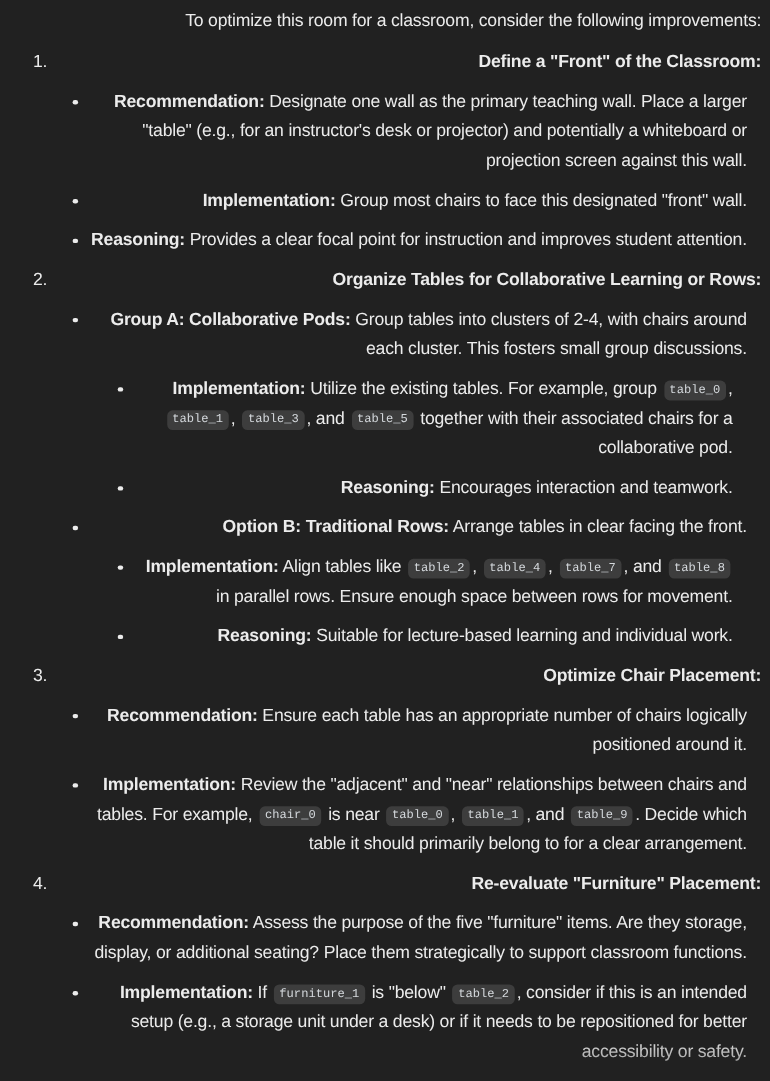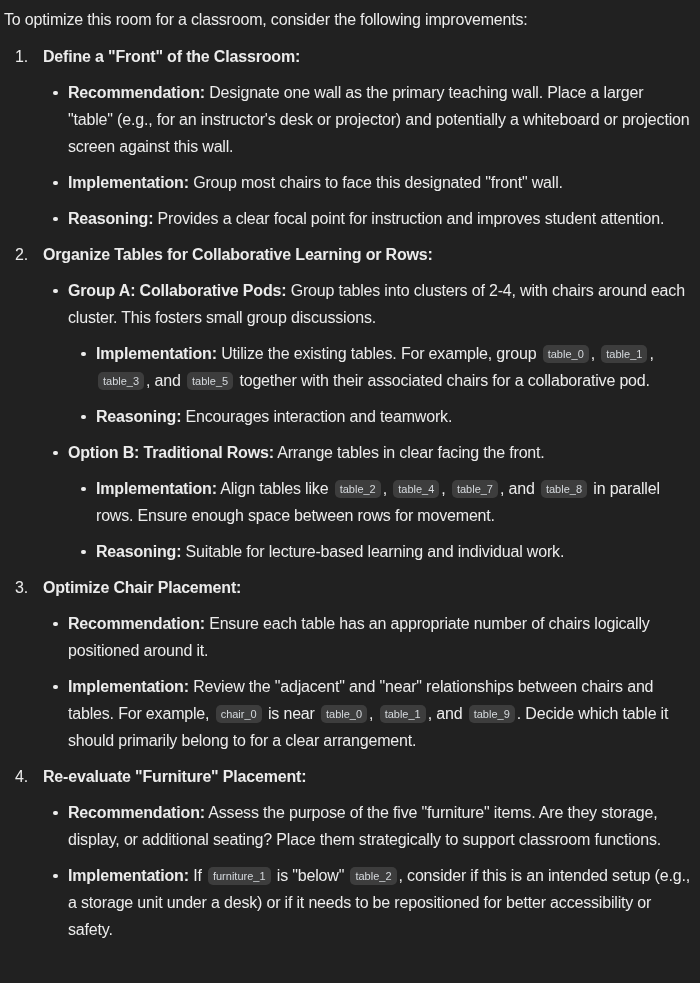--- a/index.html
+++ b/index.html
@@ -3,39 +3,39 @@
 <meta charset="utf-8">
 <style>
   html, body { margin: 0; padding: 0; }
   body {
     width: 700px; height: 983px; overflow: hidden; position: relative;
     background: var(--bg, #212121);
     color: var(--text, #ececec);
     font-family: "Liberation Sans", sans-serif;
     font-size: 16px; line-height: 27px; letter-spacing: -0.18px;
   }
-  .page { padding: 6px 8px 0 4px; }
+  .page { padding: 6px 8px 0 4px; text-align: right; }
   .intro { margin: 0 0 10px 0; }
 
   ol.num-list { list-style: none; margin: 0; padding: 0; }
   li.item { margin: 9px 0; }
   .head { display: flex; margin: 0 0 8px 0; }
   .num { flex: 0 0 28px; padding-left: 11px; }
   .title { font-weight: 700; flex: 1; }
 
   ul.bullets { list-style: none; margin: 8px 0 9px 47px; padding: 0; }
   ul.sub { list-style: none; margin: 9px 0 9px 11px; padding: 0; }
-  li.bullet { position: relative; padding-left: 17px; margin: 9px 0; }
+  li.bullet { position: relative; padding-left: 17px; margin: 9px 13px; }
   li.bullet::before {
     content: ""; position: absolute; left: 2px; top: 11.5px;
     width: 4.5px; height: 4.5px; border-radius: 50%; background: currentColor;
   }
   strong { font-weight: 700; }
   code.chip {
-    font-family: Liberation Sans, sans-serif;
+    font-family: Liberation Mono, monospace;
     font-size: 11px; line-height: 1;
     background: var(--codebg, #3d3d3d); color: var(--codetext, #d5d9dd);
     padding: 3px 5px; border-radius: 5px; margin: 0 2px;
     letter-spacing: 0; white-space: nowrap; vertical-align: 1px;
   }
   .fade {
     position: absolute; left: 0; bottom: 0; width: 100%; height: 42px;
     background: linear-gradient(to bottom, rgba(33,33,33,0), rgba(33,33,33,0.62));
     pointer-events: none;
   }

